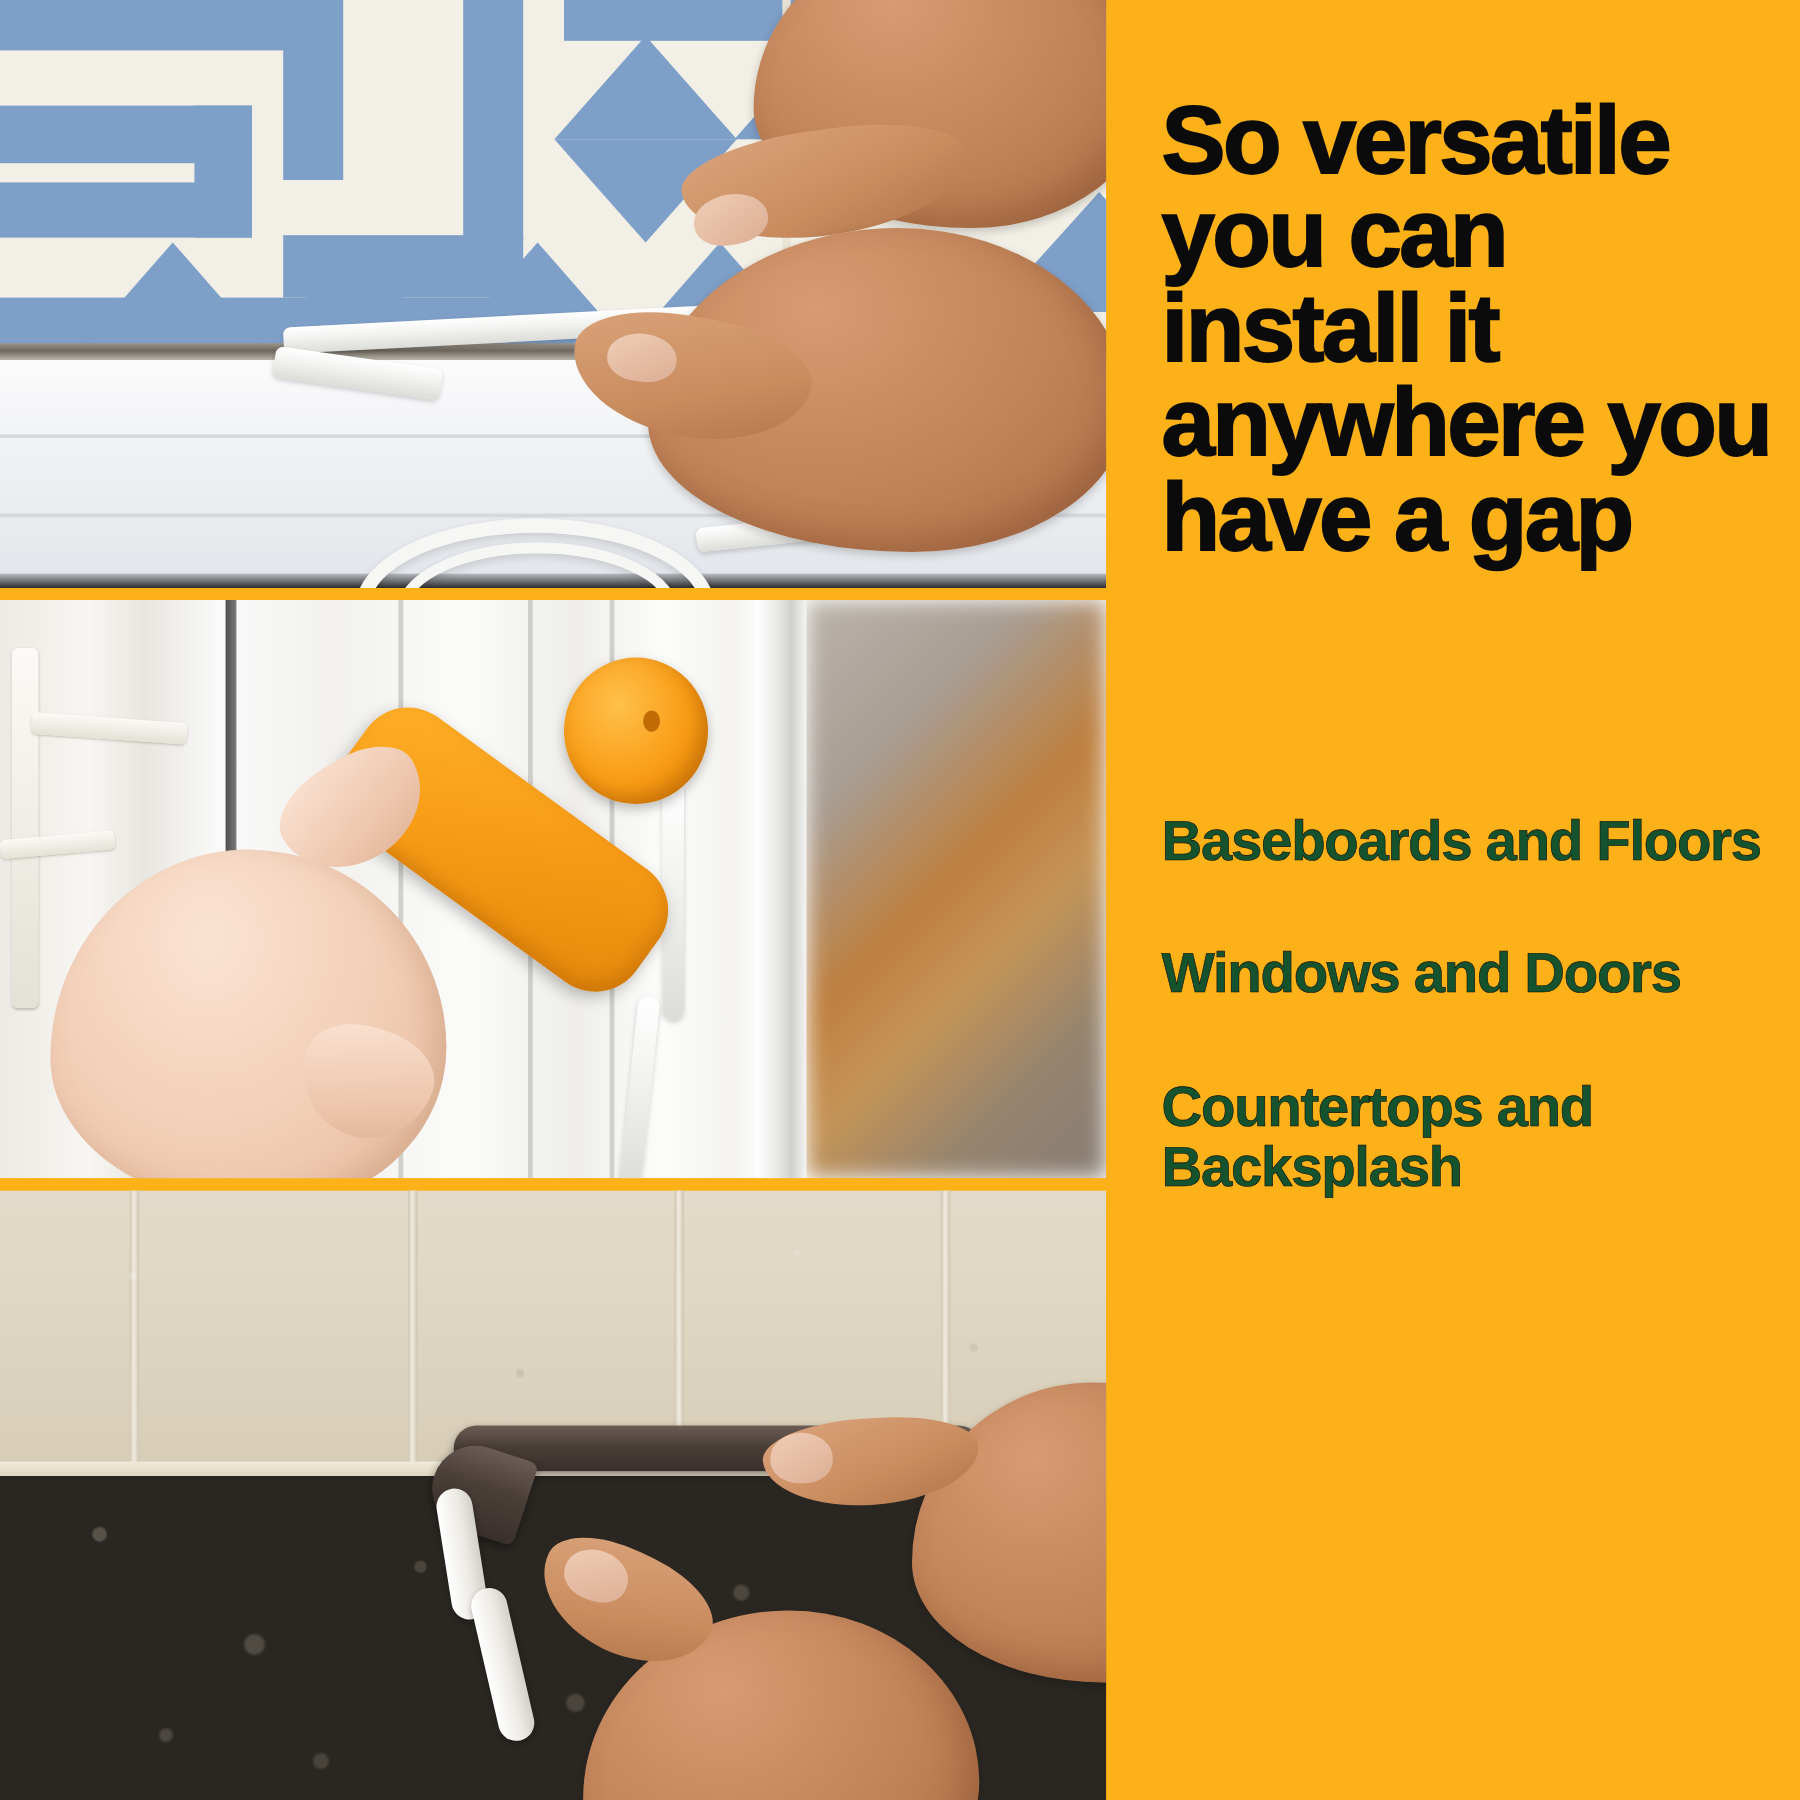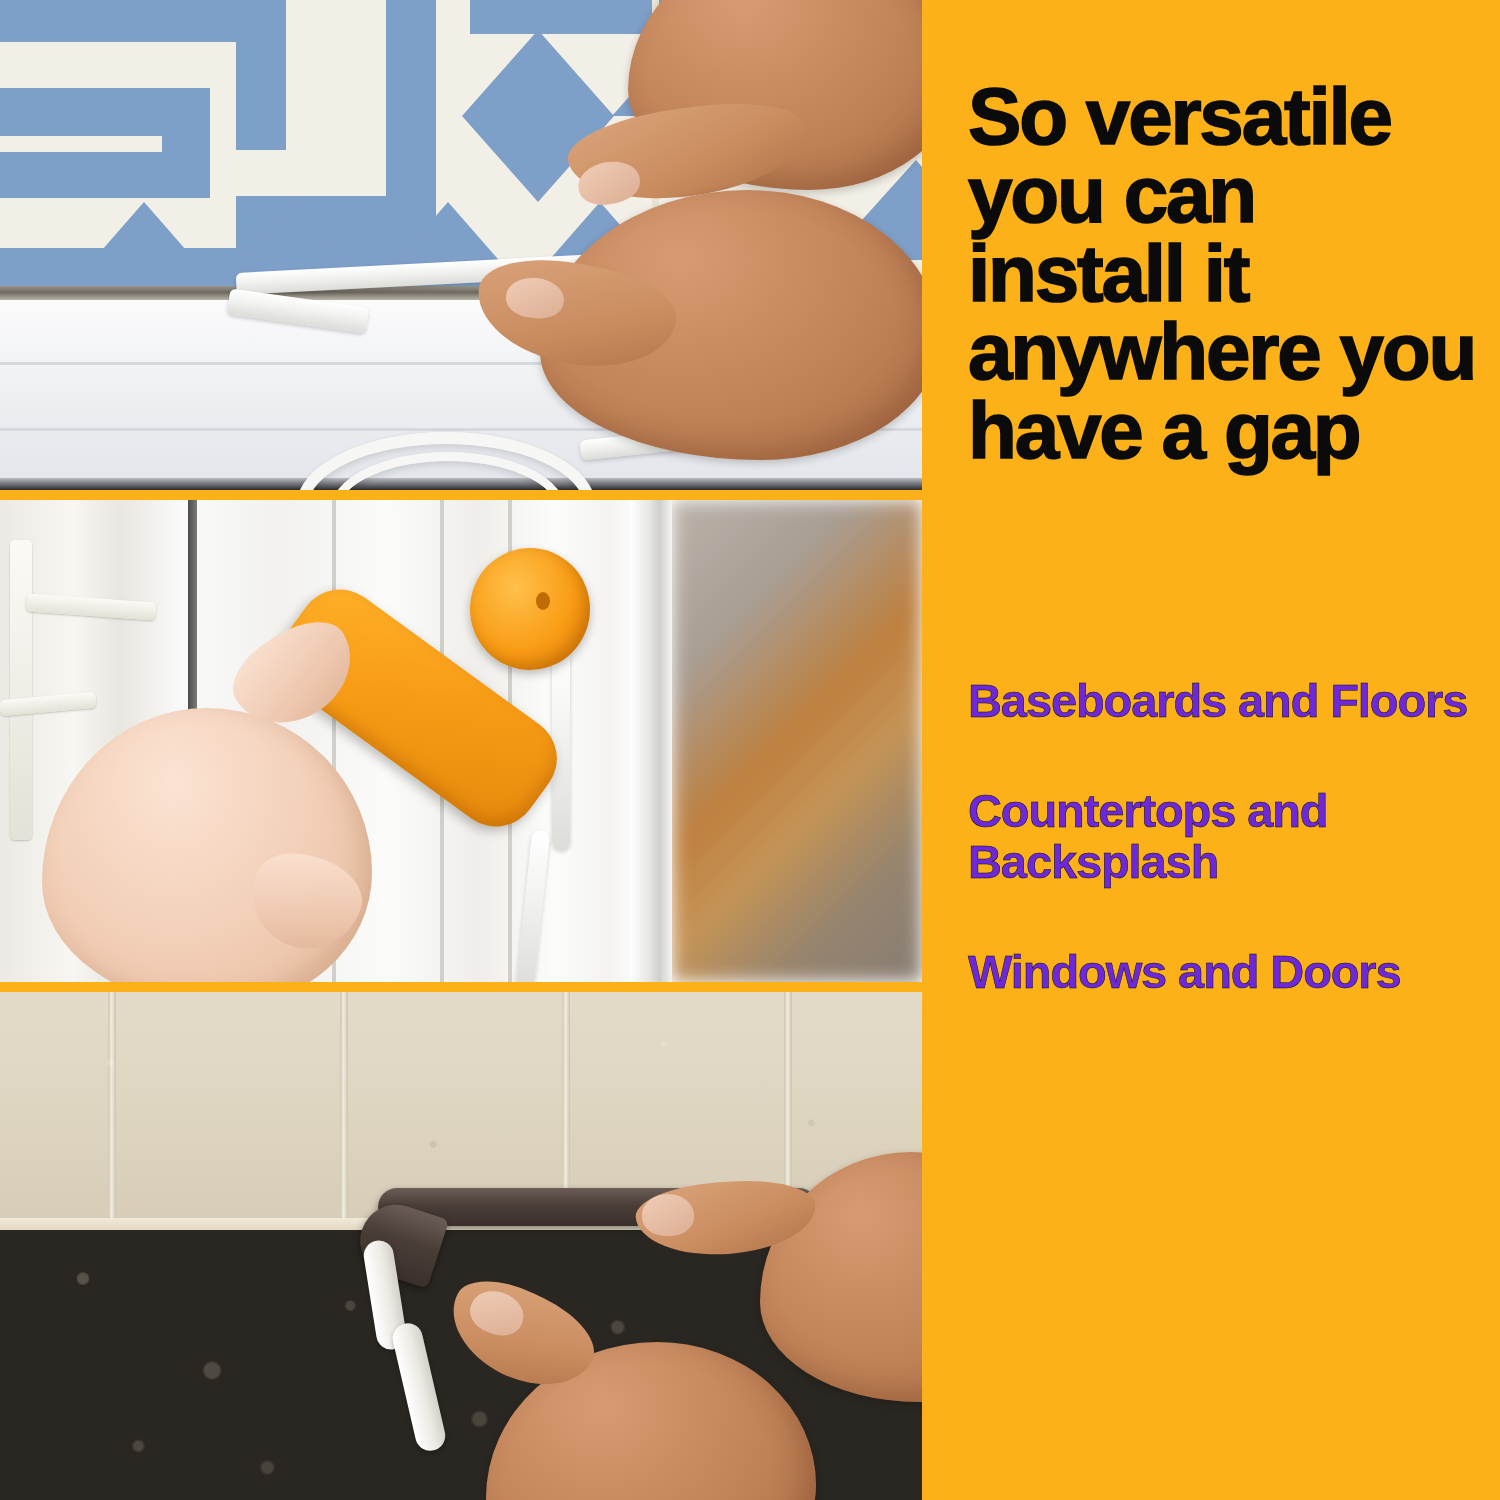--- a/index.html
+++ b/index.html
@@ -222,21 +222,21 @@
   }
   .bullet-list {
     position:absolute; left:46px; top:676px; width:520px;
     list-style:none;
   }
   .bullet-item {
     font-size:47px;
     font-weight:bold;
     line-height:1.07;
     letter-spacing:-1.1px;
-    color:#6d28d9;
+    color:#14532d;
     margin-bottom:60px;
     -webkit-text-stroke:0.5px #0b0b0b;
   }
   .bullet-item:last-child { margin-bottom:0; }
 </style>
 </head>
 <body>
 
 <div class="stage">
 
@@ -351,18 +351,18 @@
       <div class="nail" style="left:470px; top:300px; width:54px; height:42px; transform:rotate(20deg);"></div>
     </div>
   </div>
 
   <div class="text-column">
 
     <h1 class="headline">So versatile you can install it anywhere you have a gap</h1>
 
     <ul class="bullet-list">
       <li class="bullet-item">Baseboards and Floors</li>
+      <li class="bullet-item">Windows and Doors</li>
       <li class="bullet-item">Countertops and Backsplash</li>
-      <li class="bullet-item">Windows and Doors</li>
     </ul>
   </div>
 
 </div>
 
 </body></html>

